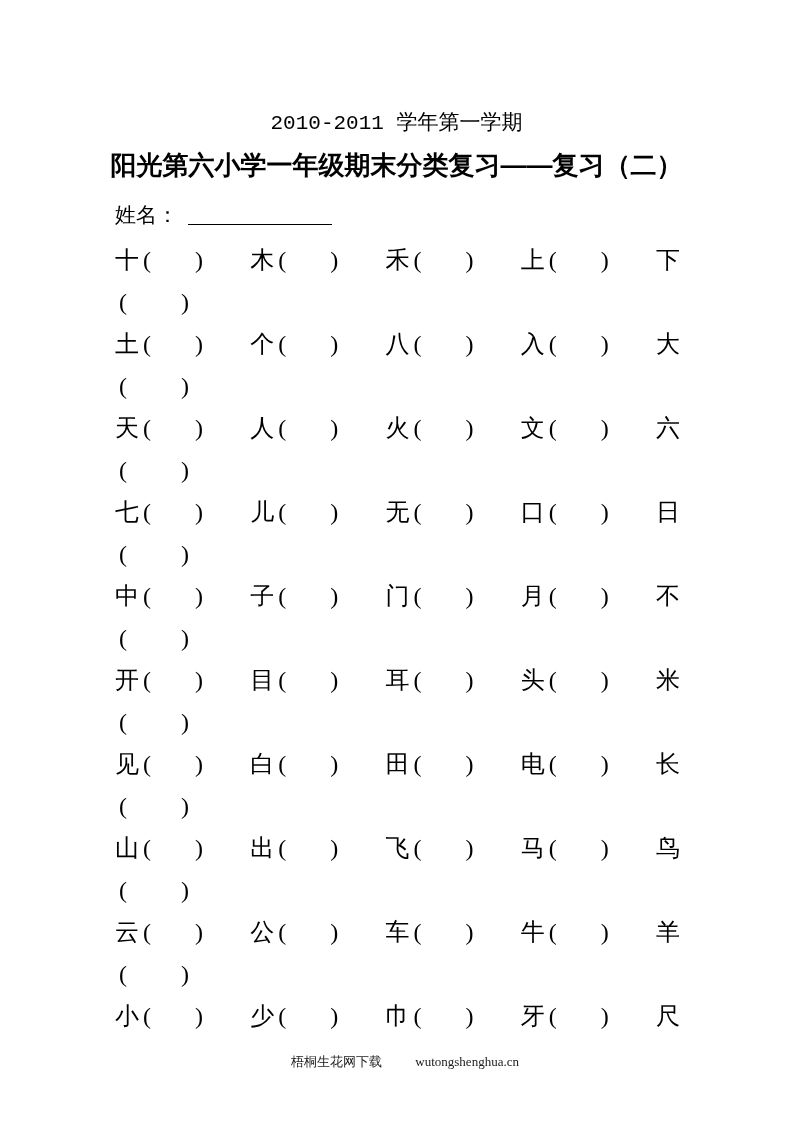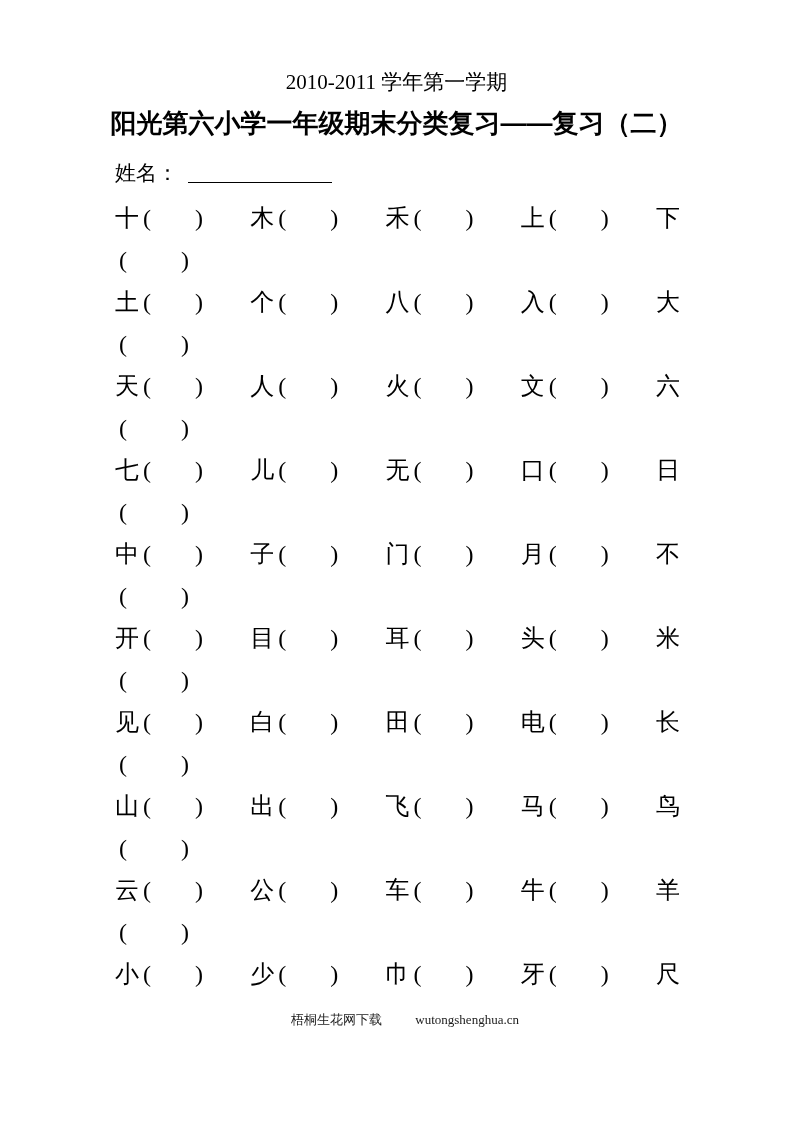--- a/index.html
+++ b/index.html
@@ -10,25 +10,26 @@
   .page {
     position: relative;
     width: 793px;
     height: 1122px;
     background: #ffffff;
     color: #000000;
     font-family: "Liberation Serif", "DejaVu Serif", serif;
     overflow: hidden;
   }
   .title1 {
-    padding-top: 69px;
+    padding-top: 111px;
     text-align: center;
     font-size: 21px;
     line-height: 26px;
     font-weight: normal;
+    font-family: Liberation Mono, monospace;
   }
   .title2 {
     margin-top: 12px;
     text-align: center;
     font-size: 26px;
     line-height: 33px;
     font-weight: bold;
     font-family: "Liberation Sans", sans-serif;
   }
   .fields {

